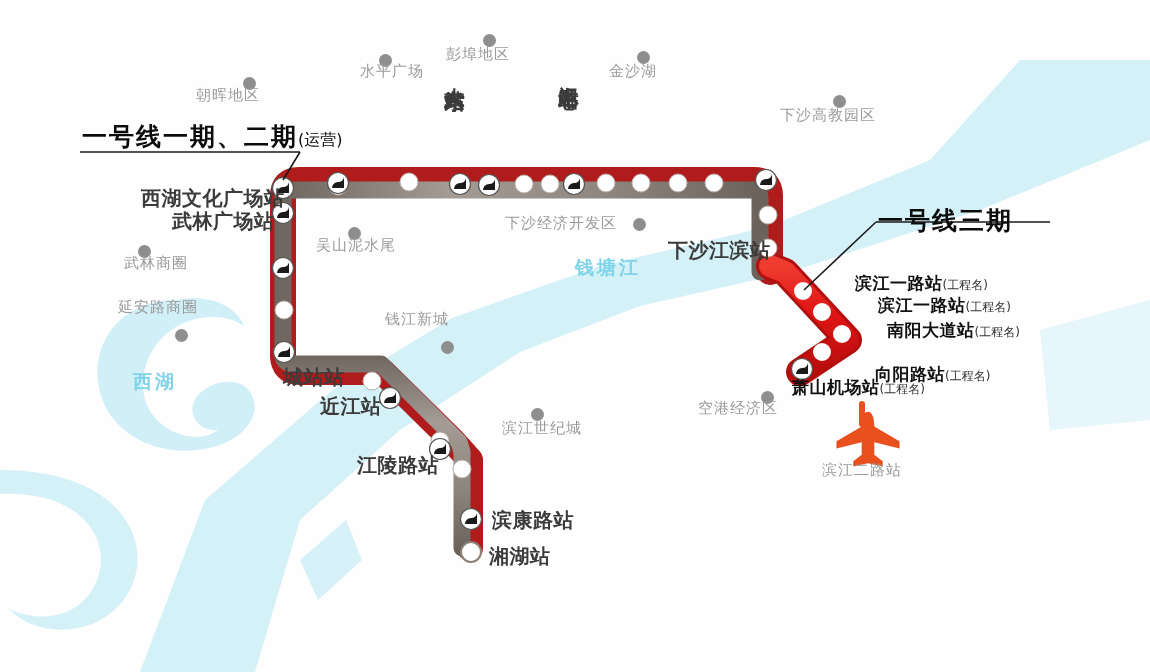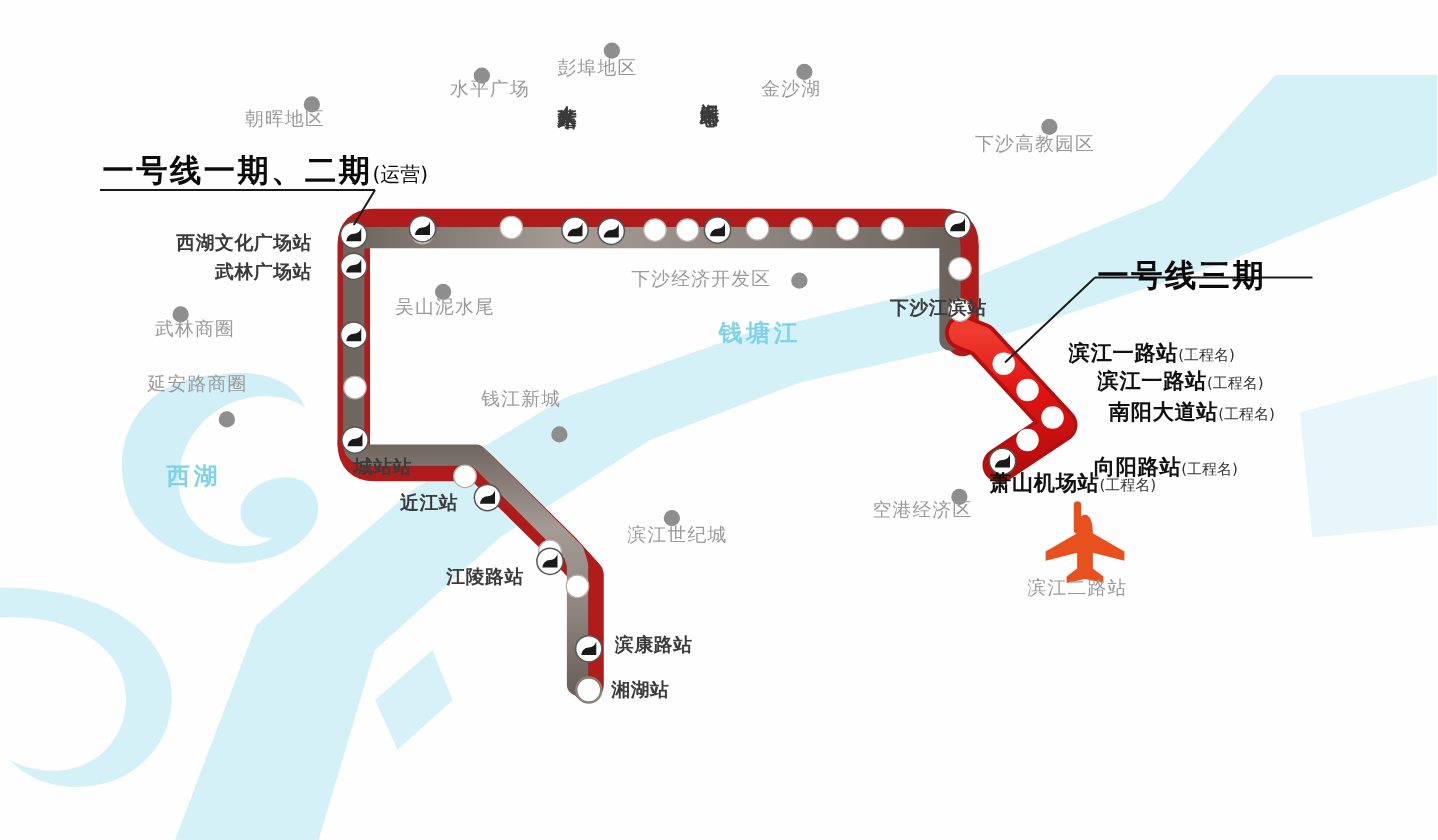--- a/index.html
+++ b/index.html
@@ -14,21 +14,21 @@
   .place{color:#9a9a9a;font-size:15px;letter-spacing:1px;
          font-family:"DejaVu Sans",sans-serif;}
   .place-dot{position:absolute;width:13px;height:13px;border-radius:50%;
              background:#8e8e8e;}
 
   
   .water{color:#7fd3e8;font-size:19px;letter-spacing:3px;font-weight:bold;
          font-family:"DejaVu Sans",sans-serif;}
 
   
-  .stname{color:#3b3b3b;font-size:15px;font-weight:bold;letter-spacing:.5px;
+  .stname{color:#3b3b3b;font-size:20px;font-weight:bold;letter-spacing:.5px;
           font-family:Liberation Serif, serif;}
   .stname.vert{writing-mode:vertical-rl;text-orientation:upright;
                letter-spacing:1px;}
 
   
   .st3{color:#111;font-size:17px;font-weight:bold;letter-spacing:.5px;
        font-family:"DejaVu Sans",sans-serif;}
   .st3 .sub{font-size:12px;font-weight:normal;color:#333;letter-spacing:0;margin-top:40px;}
 
   
@@ -266,21 +266,21 @@
   <div class="lbl place" style="left:698px;top:401px;">空港经济区</div>
 
   <div class="lbl place" style="left:822px;top:463px;">滨江二路站</div>
 
   <div class="lbl stname" style="left:141px;top:188px;">西湖文化广场站</div>
   <div class="lbl stname" style="left:172px;top:211px;">武林广场站</div>
 
   <div class="lbl stname vert" style="left:444px;top:72px;">火车东站站</div>
   <div class="lbl stname vert" style="left:558px;top:70px;">客运中心站</div>
 
-  <div class="lbl stname" style="left:712px;top:240px;">下沙江滨站</div>
+  <div class="lbl stname" style="left:668px;top:240px;">下沙江滨站</div>
 
   <div class="lbl stname" style="left:283px;top:367px;">城站站</div>
   <div class="lbl stname" style="left:320px;top:396px;">近江站</div>
   <div class="lbl stname" style="left:357px;top:455px;">江陵路站</div>
   <div class="lbl stname" style="left:492px;top:510px;">滨康路站</div>
   <div class="lbl stname" style="left:489px;top:546px;">湘湖站</div>
 
   <div class="lbl st3" style="left:855px;top:275px;">
     <span>滨江一路站</span><span class="sub">(工程名)</span>
   </div>

